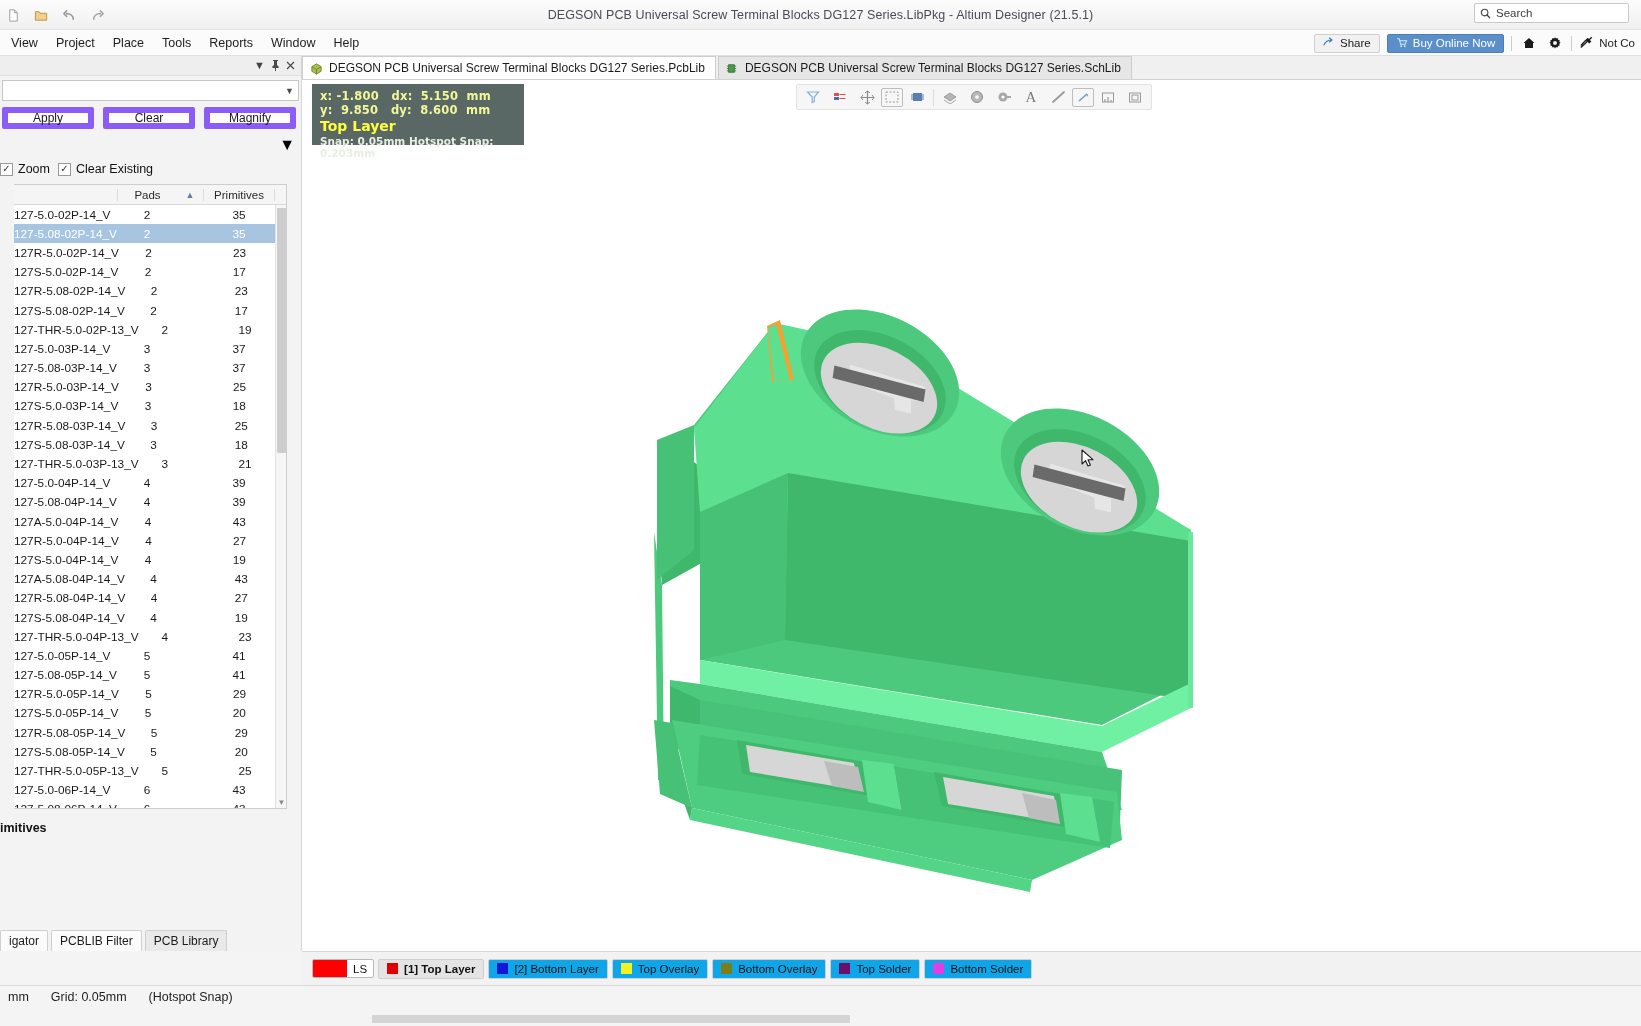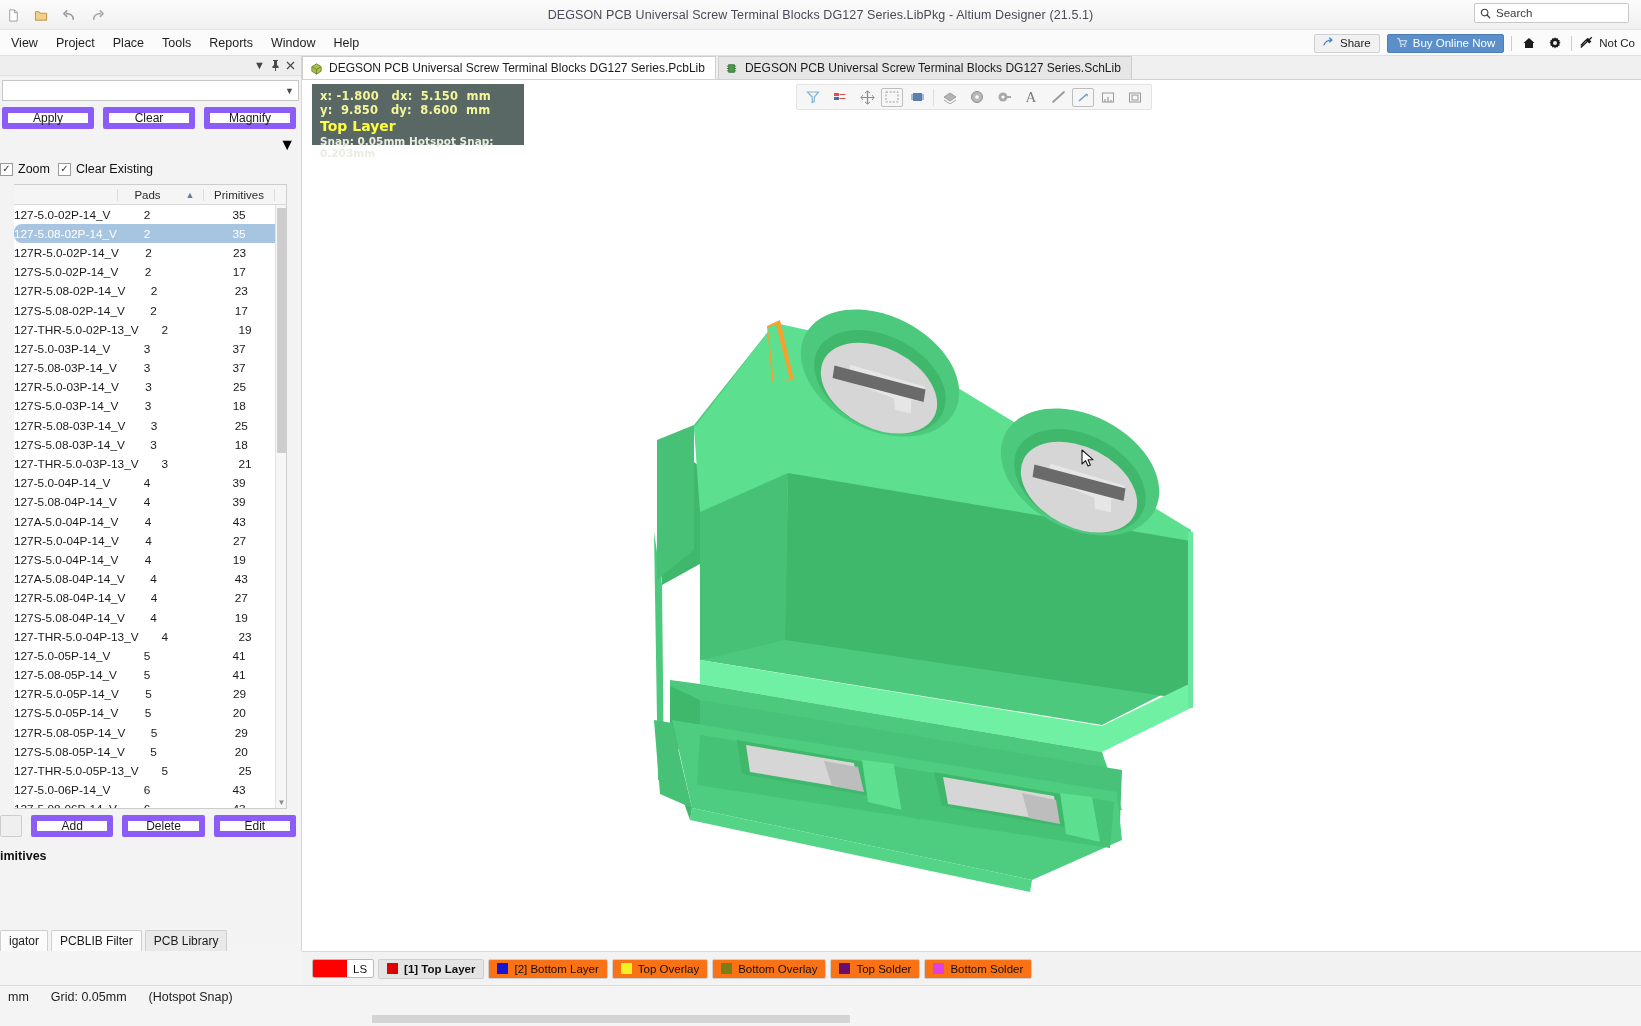--- a/index.html
+++ b/index.html
@@ -117,21 +117,21 @@
   }
   .lh-name { flex: 1; }
   .lh-pads { width: 60px; text-align: center; border-left: 1px solid #dcdcdc; position: relative; }
   .lh-sort { width: 26px; text-align: center; color: #5d7fa5; font-size: 9px; }
   .lh-prim { width: 72px; text-align: center; border-left: 1px solid #dcdcdc; border-right:1px solid #dcdcdc; }
   .rows { position: absolute; top: 20px; left: 0; right: 0; bottom: 0; overflow: hidden; }
   .row {
     display: flex; align-items: center; height: 19.2px;
     font-size: 11.8px; color: #1a1a1a;
   }
-  .row.sel { background: #a7c5e0; color: #ffffff; border-radius: 8px; }
+  .row.sel { background: #a7c5e0; color: #ffffff; }
   .r-name { flex: 1; padding-left: 0px; white-space: nowrap; }
   .r-pads { width: 60px; text-align: center; }
   .r-sp { width: 26px; }
   .r-prim { width: 72px; text-align: center; }
   .vscroll {
     position: absolute; right: 0; top: 20px; bottom: 0; width: 11px;
     background: #f6f6f6; border-left: 1px solid #e2e2e2;
   }
   .vthumb { position: absolute; left: 1px; width: 9px; top: 3px; height: 245px; background: #cdcdcd; border-radius: 1px; }
   .vs-up, .vs-dn { position: absolute; left: 0; width: 11px; height: 12px; color: #8a8a8a; font-size: 8px; display: flex; align-items: center; justify-content: center; }
@@ -205,21 +205,21 @@
     display: flex; align-items: center; padding-left: 10px; gap: 4px;
   }
   .layer-ls {
     display: flex; align-items: center; height: 19px;
     border: 1px solid #b9b9b9; background: #fff; border-radius: 2px; overflow: hidden;
   }
   .layer-ls .swatch { width: 34px; height: 17px; }
   .layer-ls .lstxt { font-size: 11.5px; padding: 0 6px; color: #111; font-weight: normal; }
   .layer-chip {
     display: flex; align-items: center; gap: 6px; height: 20px; padding: 0 8px;
-    font-size: 11.5px; color: #111; background: #f97316;
+    font-size: 11.5px; color: #111; background: #0ea5e9;
     border: 1px solid #cfcfcf; border-radius: 2px;
   }
   .layer-chip.active { background: #e4e4e4; font-weight: bold; }
   .layer-chip .sq { width: 11px; height: 11px; display: inline-block; }
 
   
   .statusbar {
     position: absolute; left: 0; bottom: 0; width: 1641px; height: 41px;
     background: #f4f4f4; border-top: 1px solid #dcdcdc;
   }
@@ -606,26 +606,20 @@
             <div style="width:11px"></div>
           </div>
         </div>
       <div class="vscroll">
         <div class="vs-up">▲</div>
         <div class="vthumb"></div>
         <div class="vs-dn">▼</div>
       </div>
     </div>
 
-    <div class="btnrow2">
-      <div class="blank-btn"></div>
-      <div class="pbtn">Add</div>
-      <div class="pbtn">Delete</div>
-      <div class="pbtn">Edit</div>
-    </div>
 
     <div class="primitives-label">imitives</div>
 
     <div class="panel-tabs">
       <div class="ptab">igator</div>
       <div class="ptab">PCBLIB Filter</div>
       <div class="ptab active">PCB Library</div>
     </div>
   </div>
 

